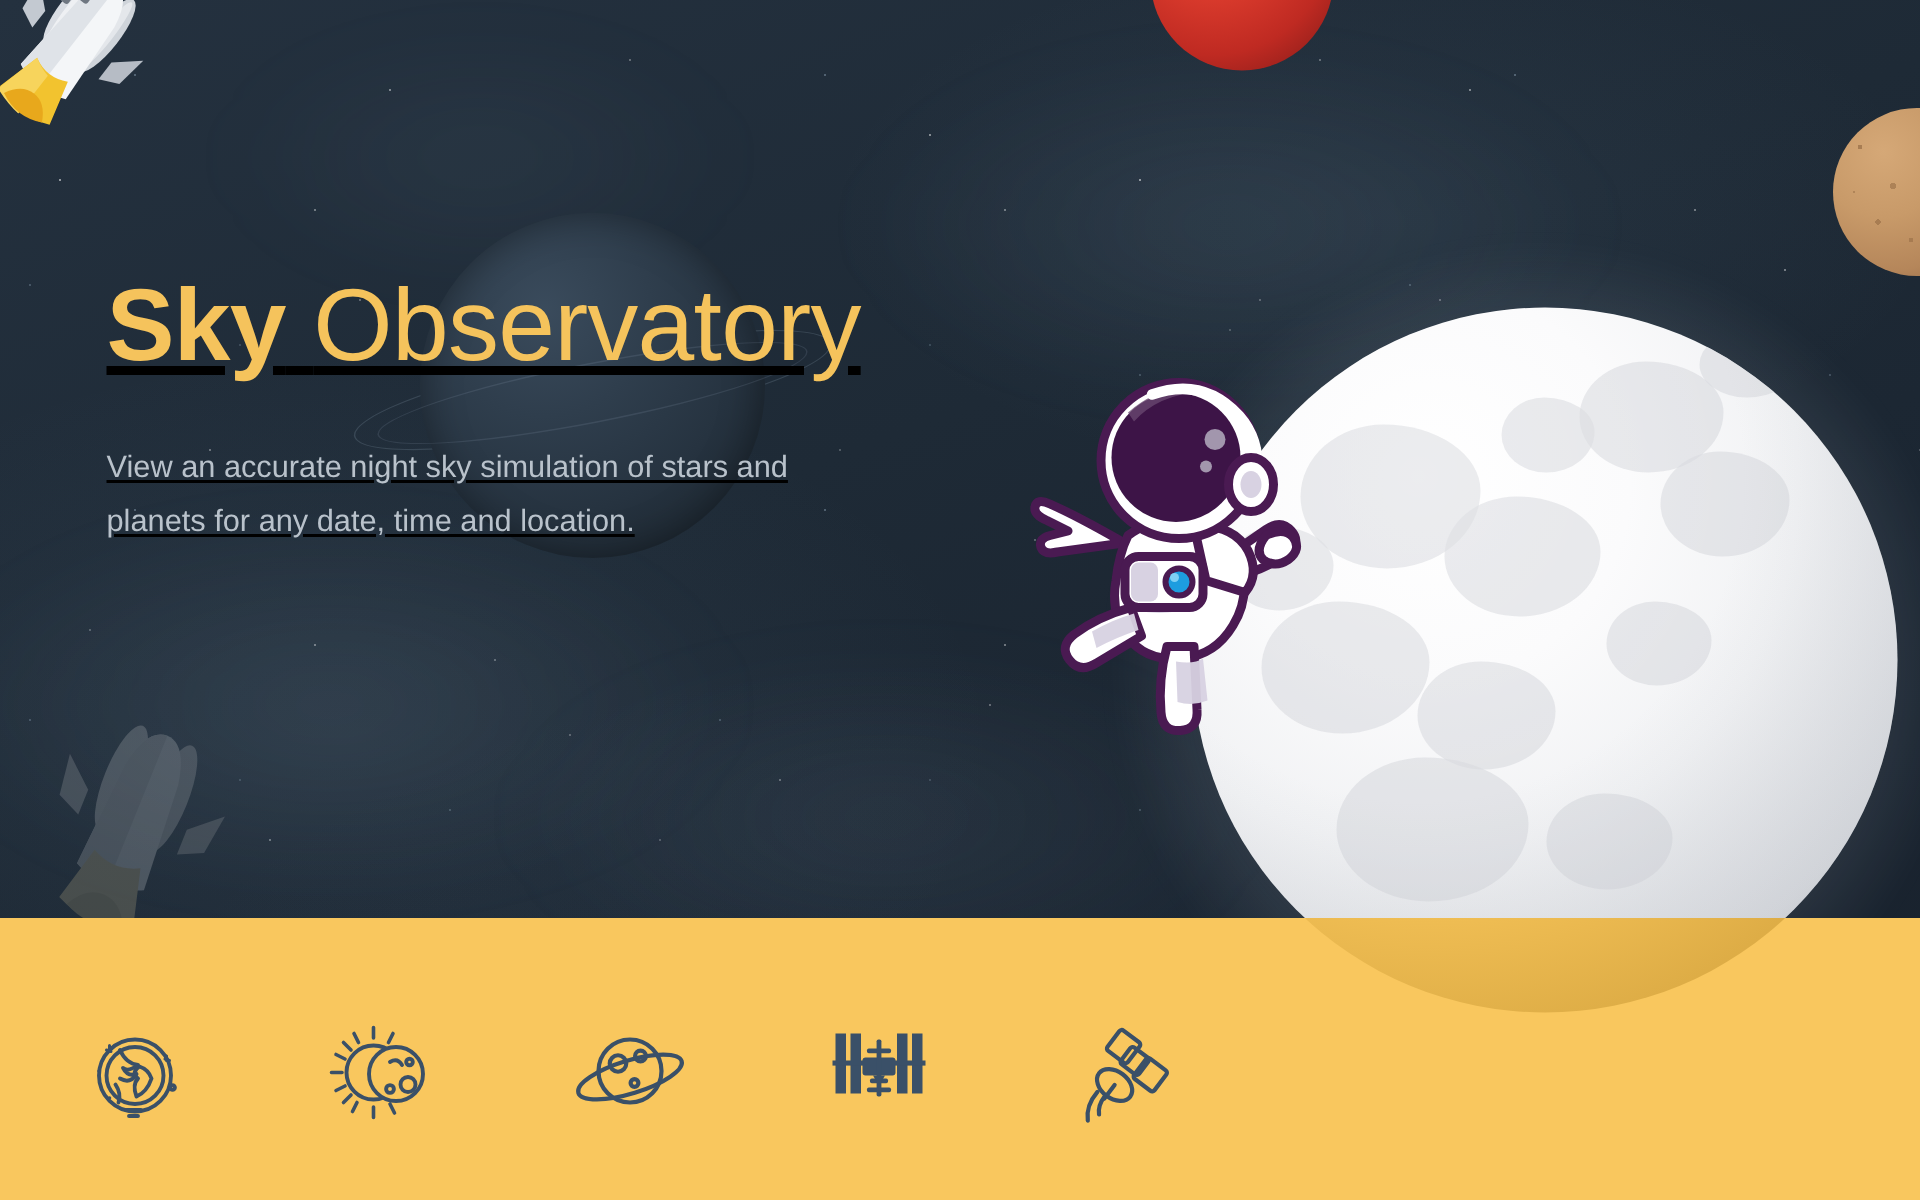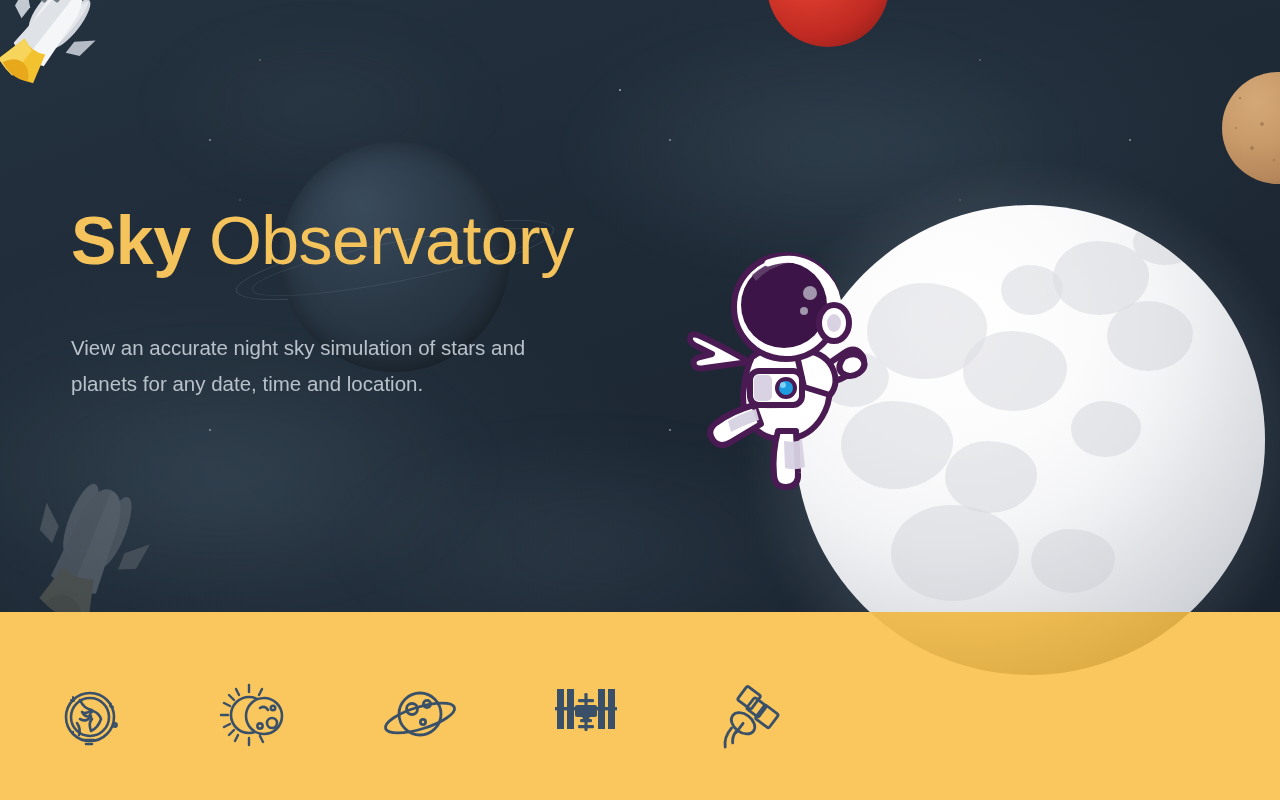--- a/index.html
+++ b/index.html
@@ -139,26 +139,26 @@
   }
 
   
   .rocket { position:absolute; }
   .rocket-dim { opacity:.30; filter:saturate(.35); }
 
   
   .astro { position:absolute; left:668px; top:245px; width:230px; height:260px; }
 
   
-  .hero-text { position:absolute; left:71px; top:204px; width:640px; }
+  .hero-text { position:absolute; left:71px; top:181px; width:640px;text-decoration:underline; }
   .title { font-size:68px; line-height:1.08; color:#f5c35c; letter-spacing:-0.5px; white-space:nowrap; }
   .title .t-bold { font-weight:700; }
   .title .t-light { font-weight:400; }
   .subtitle {
-    margin-top:53px; font-size:20.5px; line-height:1.72; font-weight:400;
+    margin-top:40px; font-size:20.5px; line-height:1.72; font-weight:400;
     color:#b9c2cb; max-width:520px;
   }
   .cta {
     margin-top:42px; display:inline-flex; align-items:center; justify-content:center;
     height:56px; padding:0 36px; border:none; border-radius:28px;
     background:#ffffff; color:#2b3a4d;
     font-family:"Liberation Sans", sans-serif; font-size:22px; font-weight:700;
     cursor:pointer; box-shadow:0 3px 14px rgba(0,0,0,0.22);
   }
 

